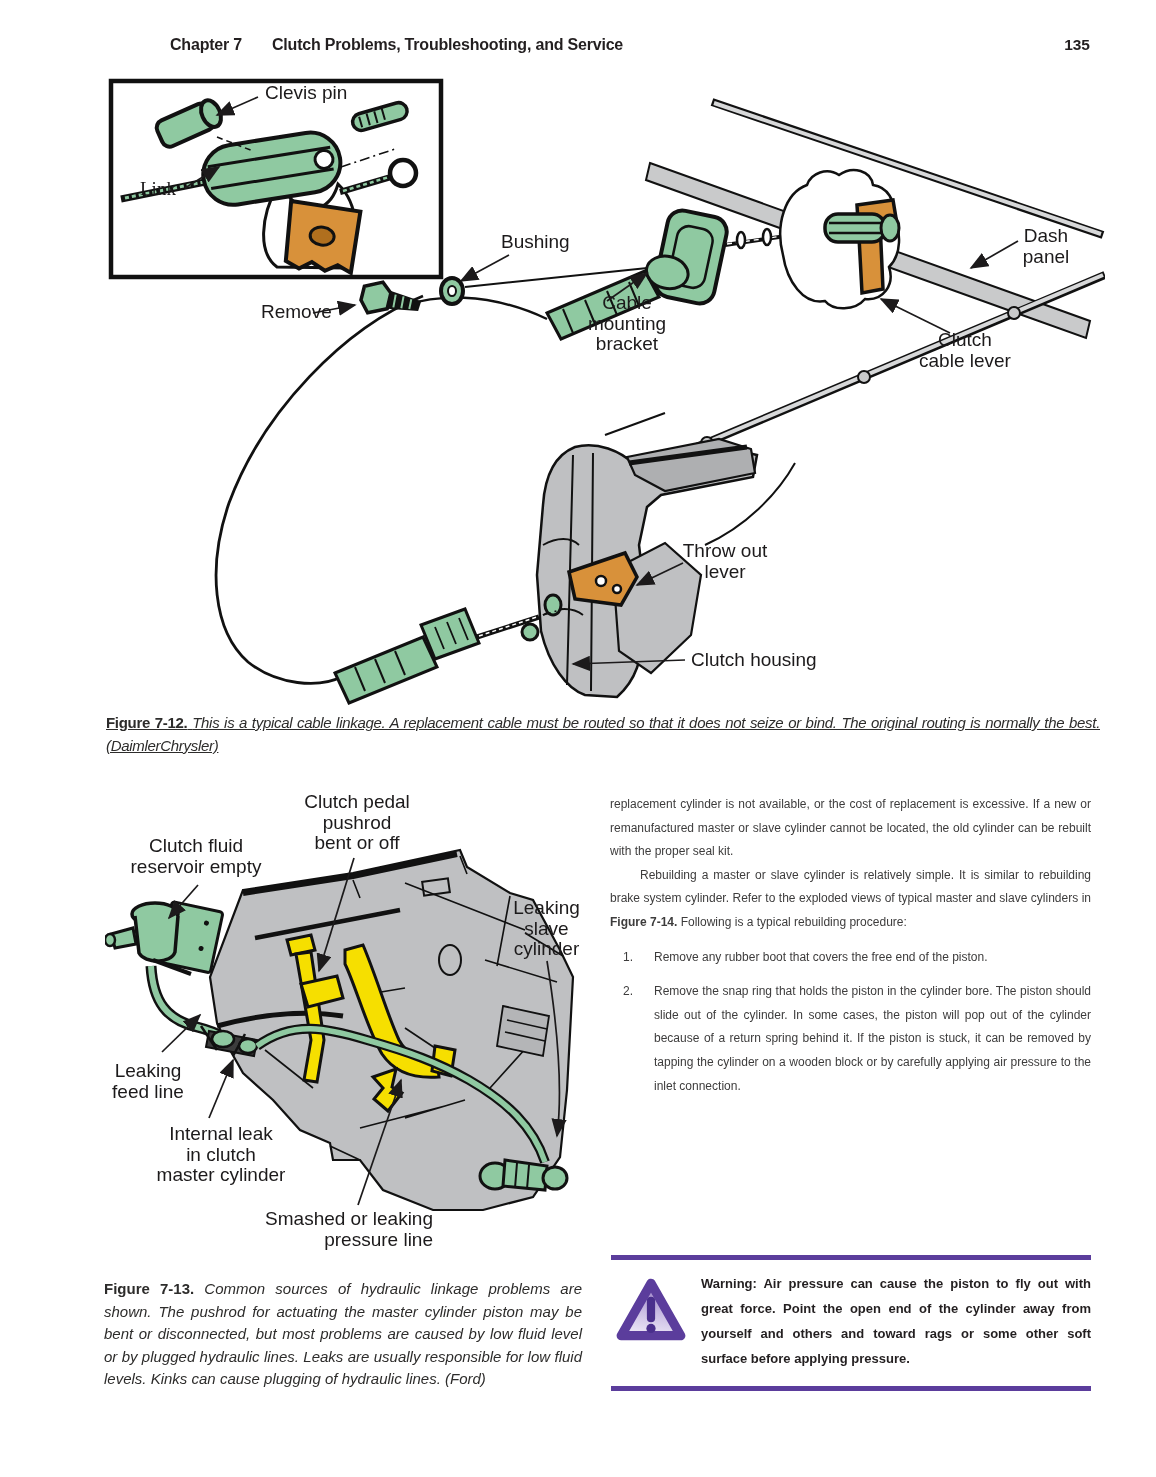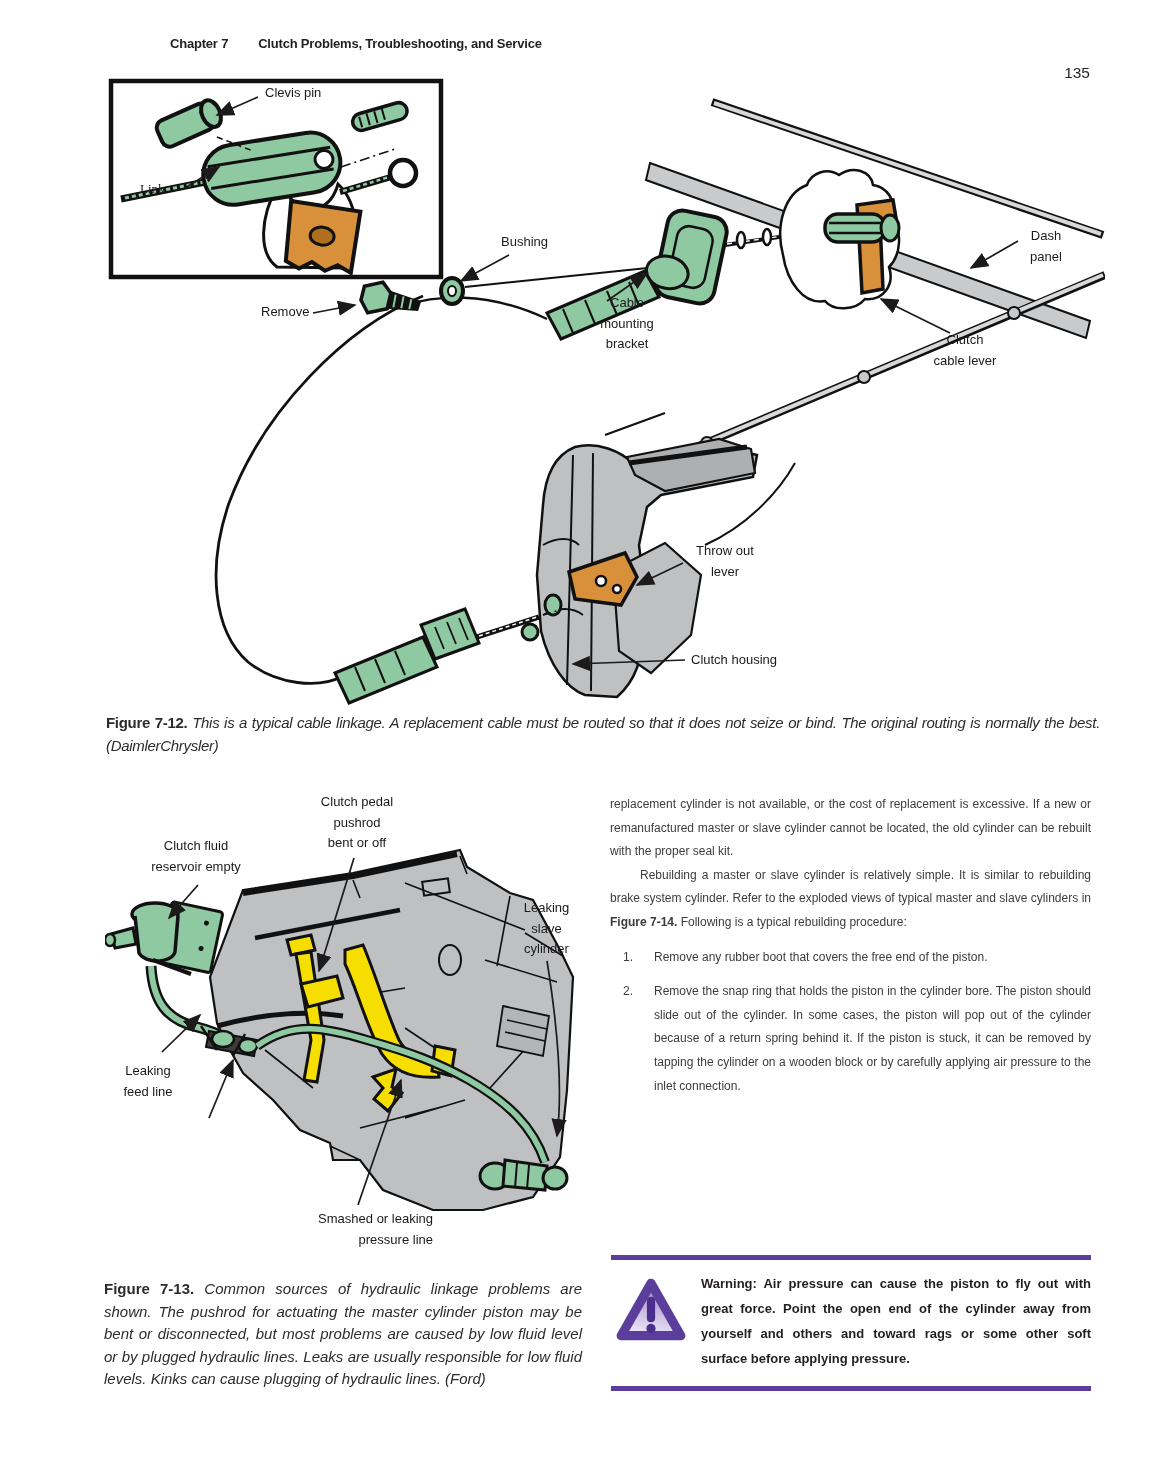--- a/index.html
+++ b/index.html
@@ -2,35 +2,35 @@
 <html><head>
 <meta charset="utf-8">
 <style>
   html,body { margin:0; padding:0; background:#ffffff; }
   .page {
     position:relative; width:1156px; height:1477px; background:#ffffff;
     font-family:"Liberation Sans", sans-serif; color:#231f20; overflow:hidden;
   }
   
   .header { position:absolute; top:36px; left:170px; display:flex; gap:30px;
-            font-size:13px; font-weight:bold; letter-spacing:-0.2px; }
+            font-size:16px; font-weight:bold; letter-spacing:-0.2px; }
   .pageno  { position:absolute; top:36px; left:1000px; width:90px; text-align:right;
-             font-size:15.5px; font-weight:normal;margin-top:28px; }
+             font-size:15.5px; font-weight:bold; }
   
   .fig { position:absolute; }
   .fig svg { position:absolute; left:0; top:0; }
-  .dlabel { position:absolute; font-size:13px; line-height:20.5px;
+  .dlabel { position:absolute; font-size:19px; line-height:20.5px;
             white-space:pre-line; color:#1c1a1b; }
   .center { text-align:center; }
   
   .caption { position:absolute; font-size:15px; line-height:22.5px; color:#2d2c2b;
              text-align:justify; }
   .caption .cap-label { font-weight:bold; font-style:normal; }
   .caption .cap-text  { font-style:italic; }
-  .cap-cond { letter-spacing:-0.3px; }
+  .cap-cond { letter-spacing:-0.3px;text-decoration:underline; }
   
   .bodycol { position:absolute; left:610px; top:793px; width:481px;
              font-size:12px; line-height:23.6px; text-align:justify; color:#3d3c3c; }
   .bodycol p { margin:0; }
   .p-indent { text-indent:30px; }
   .step { position:relative; padding-left:44px; margin-top:11px; }
   .step-num { position:absolute; left:13px; top:0; }
   
   .warning { position:absolute; left:611px; top:1255px; width:480px;
              border-top:5px solid #5b3d9c; border-bottom:5px solid #5b3d9c;
@@ -283,20 +283,23 @@
     <div class="dlabel center" style="left:182px; top:4px;  width:140px;">Clutch pedal
 pushrod
 bent or off</div>
     <div class="dlabel center" style="left:10px;  top:48px; width:162px;">Clutch fluid
 reservoir empty</div>
     <div class="dlabel center" style="left:394px; top:110px; width:95px;">Leaking
 slave
 cylinder</div>
     <div class="dlabel center" style="left:-2px;  top:273px; width:90px;">Leaking
 feed line</div>
+    <div class="dlabel center" style="left:41px;  top:336px; width:150px;">Internal leak
+in clutch
+master cylinder</div>
     <div class="dlabel center" style="left:138px; top:421px; width:190px;text-align:right;">Smashed or leaking
 pressure line</div>
   </div>
 
   <div class="caption" style="left:104px; top:1278px; width:478px;">
     <span class="cap-label">Figure 7-13.</span>
     <span> </span>
     <span class="cap-text">Common sources of hydraulic linkage problems are shown. The pushrod for actuating the master cylinder piston may be bent or disconnected, but most problems are caused by low fluid level or by plugged hydraulic lines. Leaks are usually responsible for low fluid levels. Kinks can cause plugging of hydraulic lines. (Ford)</span>
   </div>
 

